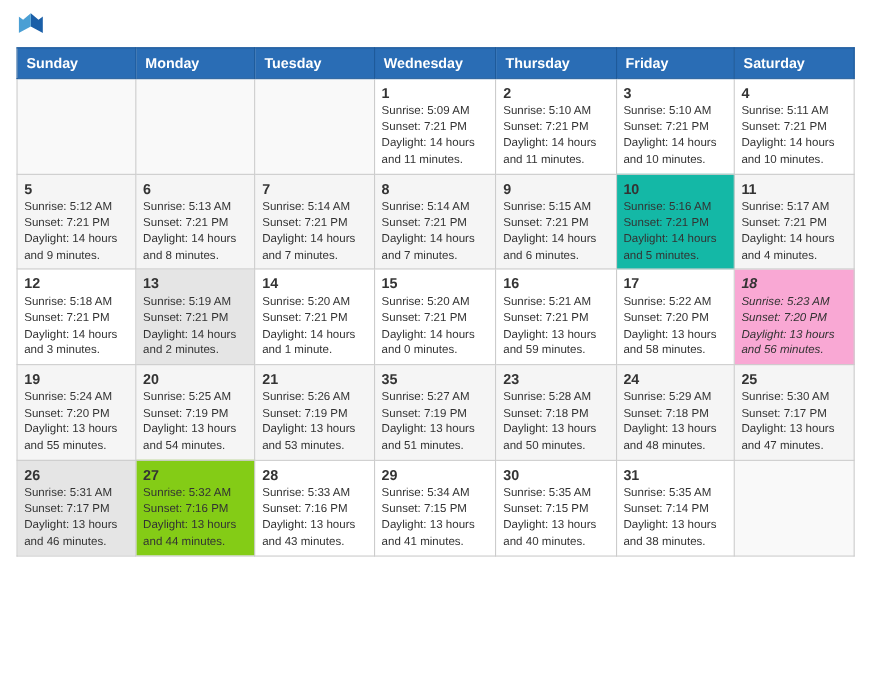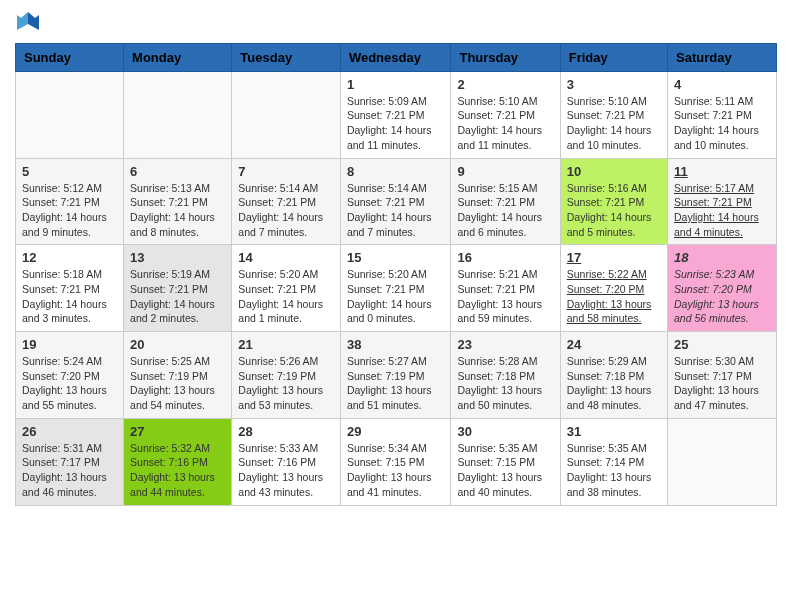--- a/index.html
+++ b/index.html
@@ -47,21 +47,21 @@
       font-size: 14px;
       color: #555;
     }
     .calendar {
       width: 100%;
       border-collapse: collapse;
       border: 1px solid #ccc;
     }
     .calendar th {
       background: #2a6db5;
-      color: #000000;
+      color: #ffffff;
       font-size: 13px;
       font-weight: bold;
       text-align: left;
       padding: 6px 8px;
       border: 1px solid #1e5a9a;
     }
     .calendar td {
       vertical-align: top;
       border: 1px solid #ccc;
       padding: 5px 6px;
@@ -182,27 +182,27 @@
             <div class="day-info" style="white-space: pre-line;">Sunrise: 5:14 AM
 Sunset: 7:21 PM
 Daylight: 14 hours and 7 minutes.</div>
           </td>
           <td style="background: rgb(245, 245, 245);">
             <span class="day-num">9</span>
             <div class="day-info" style="white-space: pre-line;">Sunrise: 5:15 AM
 Sunset: 7:21 PM
 Daylight: 14 hours and 6 minutes.</div>
           </td>
-          <td style="background: #bef264;">
+          <td style="background: #14b8a6;">
             <span class="day-num">10</span>
             <div class="day-info" style="white-space: pre-line;">Sunrise: 5:16 AM
 Sunset: 7:21 PM
 Daylight: 14 hours and 5 minutes.</div>
           </td>
-          <td style="background: rgb(245, 245, 245); text-decoration: underline;">
+          <td style="background: rgb(245, 245, 245);">
             <span class="day-num">11</span>
             <div class="day-info" style="white-space: pre-line;">Sunrise: 5:17 AM
 Sunset: 7:21 PM
 Daylight: 14 hours and 4 minutes.</div>
           </td>
         </tr>
         <tr>
           <td style="background: rgb(255, 255, 255);">
             <span class="day-num">12</span>
             <div class="day-info" style="white-space: pre-line;">Sunrise: 5:18 AM
@@ -226,21 +226,21 @@
             <div class="day-info" style="white-space: pre-line;">Sunrise: 5:20 AM
 Sunset: 7:21 PM
 Daylight: 14 hours and 0 minutes.</div>
           </td>
           <td style="background: rgb(255, 255, 255);">
             <span class="day-num">16</span>
             <div class="day-info" style="white-space: pre-line;">Sunrise: 5:21 AM
 Sunset: 7:21 PM
 Daylight: 13 hours and 59 minutes.</div>
           </td>
-          <td style="background: rgb(255, 255, 255); text-decoration: underline;">
+          <td style="background: rgb(255, 255, 255);">
             <span class="day-num">17</span>
             <div class="day-info" style="white-space: pre-line;">Sunrise: 5:22 AM
 Sunset: 7:20 PM
 Daylight: 13 hours and 58 minutes.</div>
           </td>
           <td style="background: #f9a8d4; font-style: italic;">
             <span class="day-num">18</span>
             <div class="day-info" style="white-space: pre-line;">Sunrise: 5:23 AM
 Sunset: 7:20 PM
 Daylight: 13 hours and 56 minutes.</div>
@@ -259,21 +259,21 @@
 Sunset: 7:19 PM
 Daylight: 13 hours and 54 minutes.</div>
           </td>
           <td style="background: rgb(245, 245, 245);">
             <span class="day-num">21</span>
             <div class="day-info" style="white-space: pre-line;">Sunrise: 5:26 AM
 Sunset: 7:19 PM
 Daylight: 13 hours and 53 minutes.</div>
           </td>
           <td style="background: rgb(245, 245, 245);">
-            <span class="day-num">38</span>
+            <span class="day-num">35</span>
             <div class="day-info" style="white-space: pre-line;">Sunrise: 5:27 AM
 Sunset: 7:19 PM
 Daylight: 13 hours and 51 minutes.</div>
           </td>
           <td style="background: rgb(245, 245, 245);">
             <span class="day-num">23</span>
             <div class="day-info" style="white-space: pre-line;">Sunrise: 5:28 AM
 Sunset: 7:18 PM
 Daylight: 13 hours and 50 minutes.</div>
           </td>

